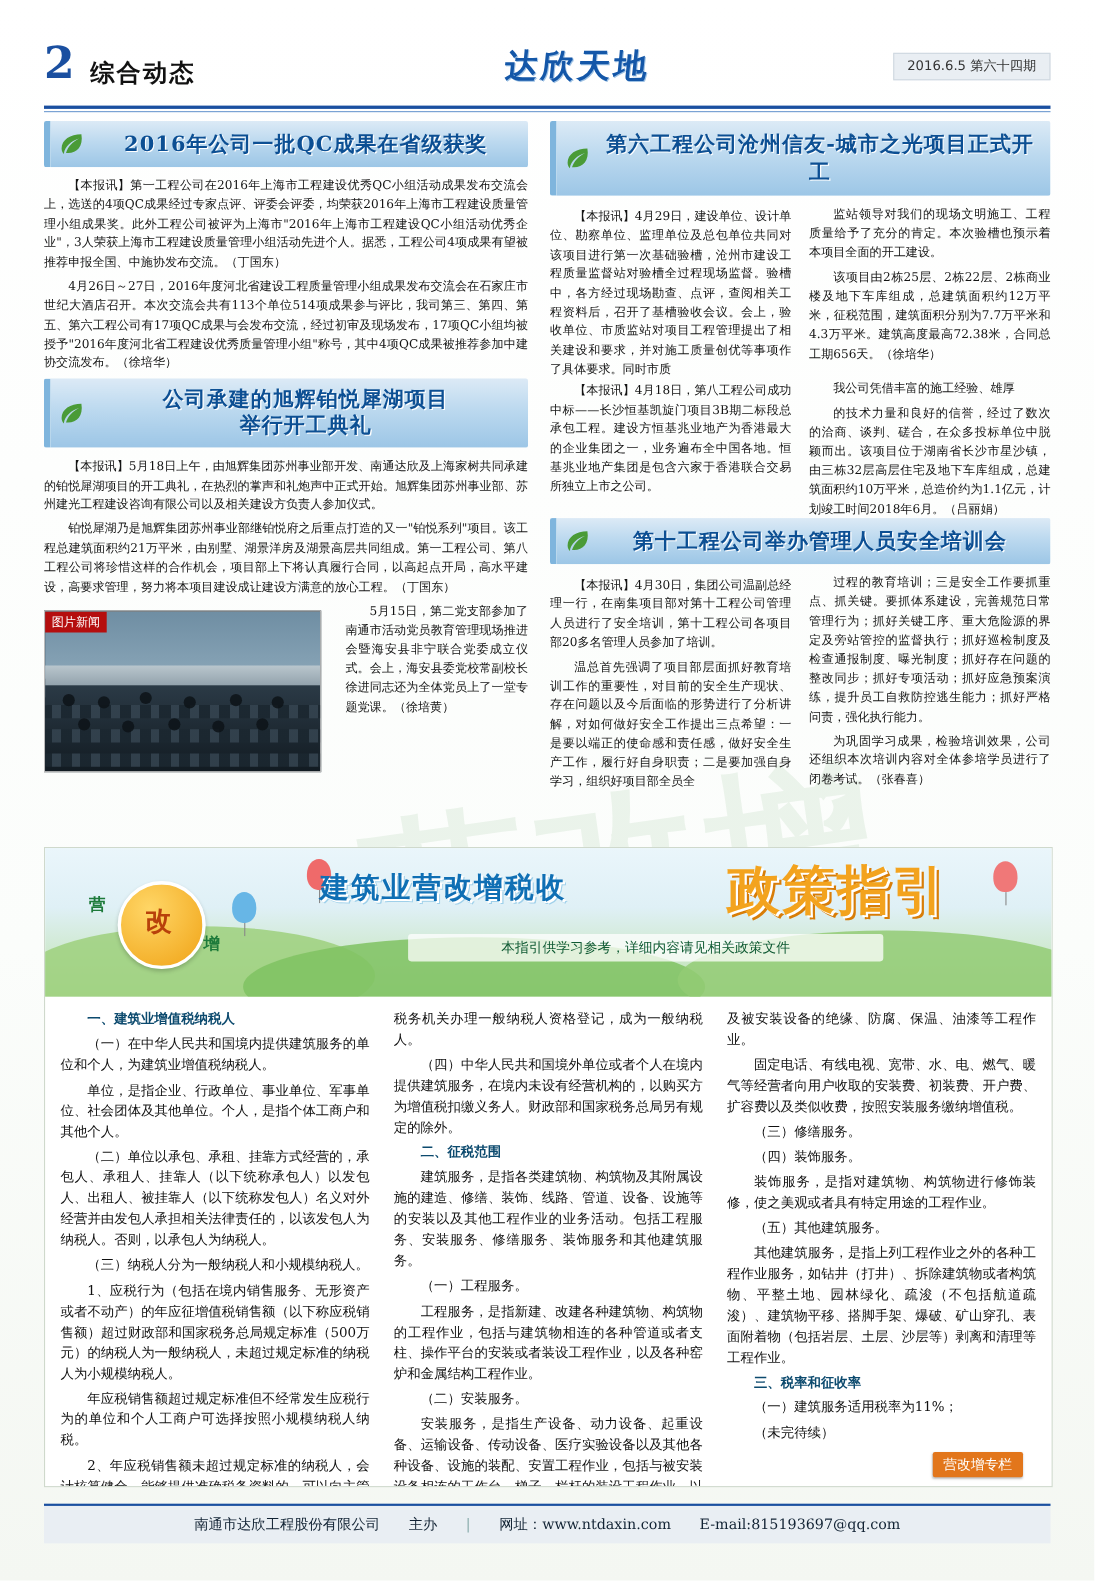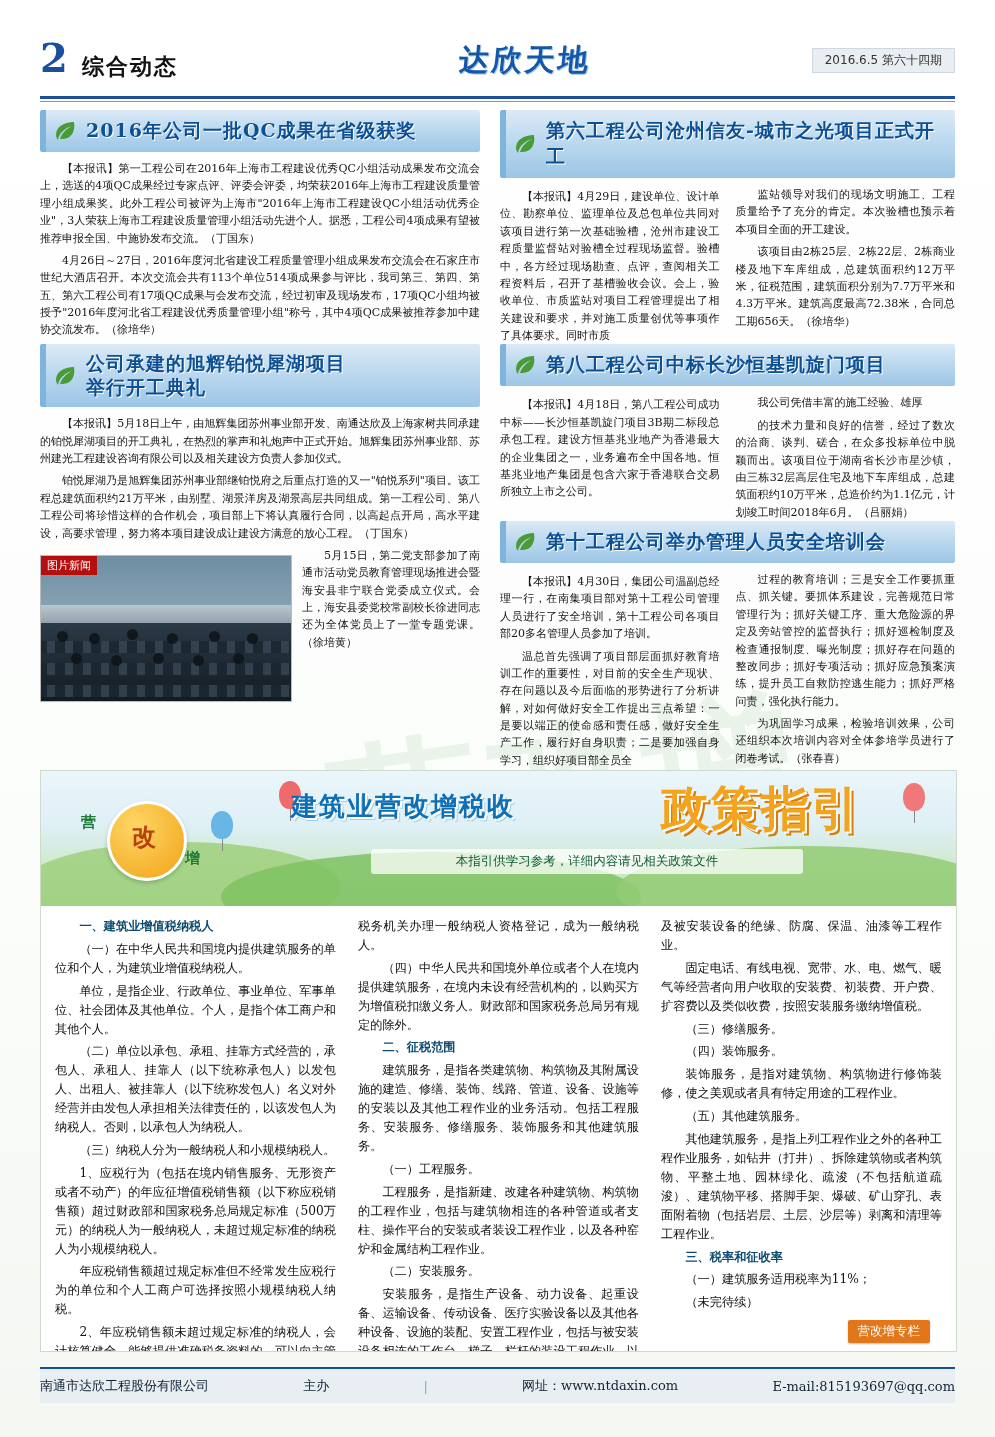--- a/index.html
+++ b/index.html
@@ -60,20 +60,21 @@
     margin-bottom:8px;
     background:linear-gradient(180deg,#dceaf6 0%,#bcd9ef 45%,#9cc6e6 100%);
     border-left:6px solid #7fb5dd;
     border-radius:2px;
     padding:8px 10px 8px 40px;
     color:#0c4f93;
     font-family:"DejaVu Serif","Liberation Serif",serif;
     font-weight:700;
     font-size:19px;
     letter-spacing:1px;
+    text-align:center;
     text-shadow:1px 1px 0 #ffffff;
   }
   .headline.two-line{line-height:1.25;}
   .leaf{
     position:absolute;left:8px;top:50%;margin-top:-11px;
     width:22px;height:22px;
   }
   .leaf svg{display:block;}
   p.body{
     margin:2px 0 5px 0;
@@ -90,21 +91,21 @@
   .twocol p{break-inside:auto;}
   
   .photo-wrap{
     margin-top:8px;
     border:1px solid #bbb;
     width:250px;height:145px;
     position:relative;
     background:#1d2a33;
     overflow:hidden;
     float:left;
-    margin-right:10px;
+    margin-right:22px;
   }
   .photo-label{
     position:absolute;left:0;top:0;
     background:#b50e0e;color:#fff;
     font-size:11px;padding:2px 6px;
     font-family:"DejaVu Serif","Liberation Serif",serif;
     z-index:3;
   }
   .ph-sky{position:absolute;left:0;top:0;width:100%;height:42%;
     background:linear-gradient(180deg,#6f8ea3,#8aa6b8);}
@@ -214,21 +215,21 @@
     font-family:"DejaVu Serif","Liberation Serif",serif;
     font-size:150px;color:rgba(120,180,120,.13);
     font-weight:700;letter-spacing:8px;
     pointer-events:none;
     transform:rotate(-8deg);
   }
   
   .footer{
     position:absolute;left:40px;bottom:34px;width:915px;height:34px;
     background:#e9eef3;border-top:2px solid #1a4fa0;
-    display:flex;align-items:center;justify-content:space-between;gap:26px;
+    display:flex;align-items:center;justify-content:center;gap:26px;
     font-family:"DejaVu Serif","Liberation Serif",serif;
     font-size:13px;color:#123;margin-top:16px;
   }
   .sep{color:#8aa;}
 </style>
 </head>
 <body>
 
 <div class="page">
 
@@ -301,28 +302,20 @@
           </svg>
       </span>
       <span>第六工程公司沧州信友-城市之光项目正式开工</span>
     </div>
     <div class="twocol">
       <p class="body">【本报讯】4月29日，建设单位、设计单位、勘察单位、监理单位及总包单位共同对该项目进行第一次基础验槽，沧州市建设工程质量监督站对验槽全过程现场监督。验槽中，各方经过现场勘查、点评，查阅相关工程资料后，召开了基槽验收会议。会上，验收单位、市质监站对项目工程管理提出了相关建设和要求，并对施工质量创优等事项作了具体要求。同时市质</p>
       <p class="body">监站领导对我们的现场文明施工、工程质量给予了充分的肯定。本次验槽也预示着本项目全面的开工建设。</p>
       <p class="body">该项目由2栋25层、2栋22层、2栋商业楼及地下车库组成，总建筑面积约12万平米，征税范围，建筑面积分别为7.7万平米和4.3万平米。建筑高度最高72.38米，合同总工期656天。（徐培华）</p>
     </div>
 
-    <div class="headline">
-      <span class="leaf">
-        <svg width="22" height="22" viewBox="0 0 22 22">
-            <path d="M20 2C10 2 2 7 2 15c0 2 1 4 2 5 1-7 7-12 14-14-6 3-10 7-12 13 9 1 16-5 14-17z" fill="#4a9b37"></path>
-          </svg>
-      </span>
-      <span>第八工程公司中标长沙恒基凯旋门项目</span>
-    </div>
     <div class="twocol">
       <p class="body">【本报讯】4月18日，第八工程公司成功中标——长沙恒基凯旋门项目3B期二标段总承包工程。建设方恒基兆业地产为香港最大的企业集团之一，业务遍布全中国各地。恒基兆业地产集团是包含六家于香港联合交易所独立上市之公司。</p>
       <p class="body">我公司凭借丰富的施工经验、雄厚</p>
       <p class="body">的技术力量和良好的信誉，经过了数次的洽商、谈判、磋合，在众多投标单位中脱颖而出。该项目位于湖南省长沙市星沙镇，由三栋32层高层住宅及地下车库组成，总建筑面积约10万平米，总造价约为1.1亿元，计划竣工时间2018年6月。（吕丽娟）</p>
     </div>
 
     <div class="headline">
       <span class="leaf">
         <svg width="22" height="22" viewBox="0 0 22 22">
             <path d="M20 2C10 2 2 7 2 15c0 2 1 4 2 5 1-7 7-12 14-14-6 3-10 7-12 13 9 1 16-5 14-17z" fill="#4a9b37"></path>

